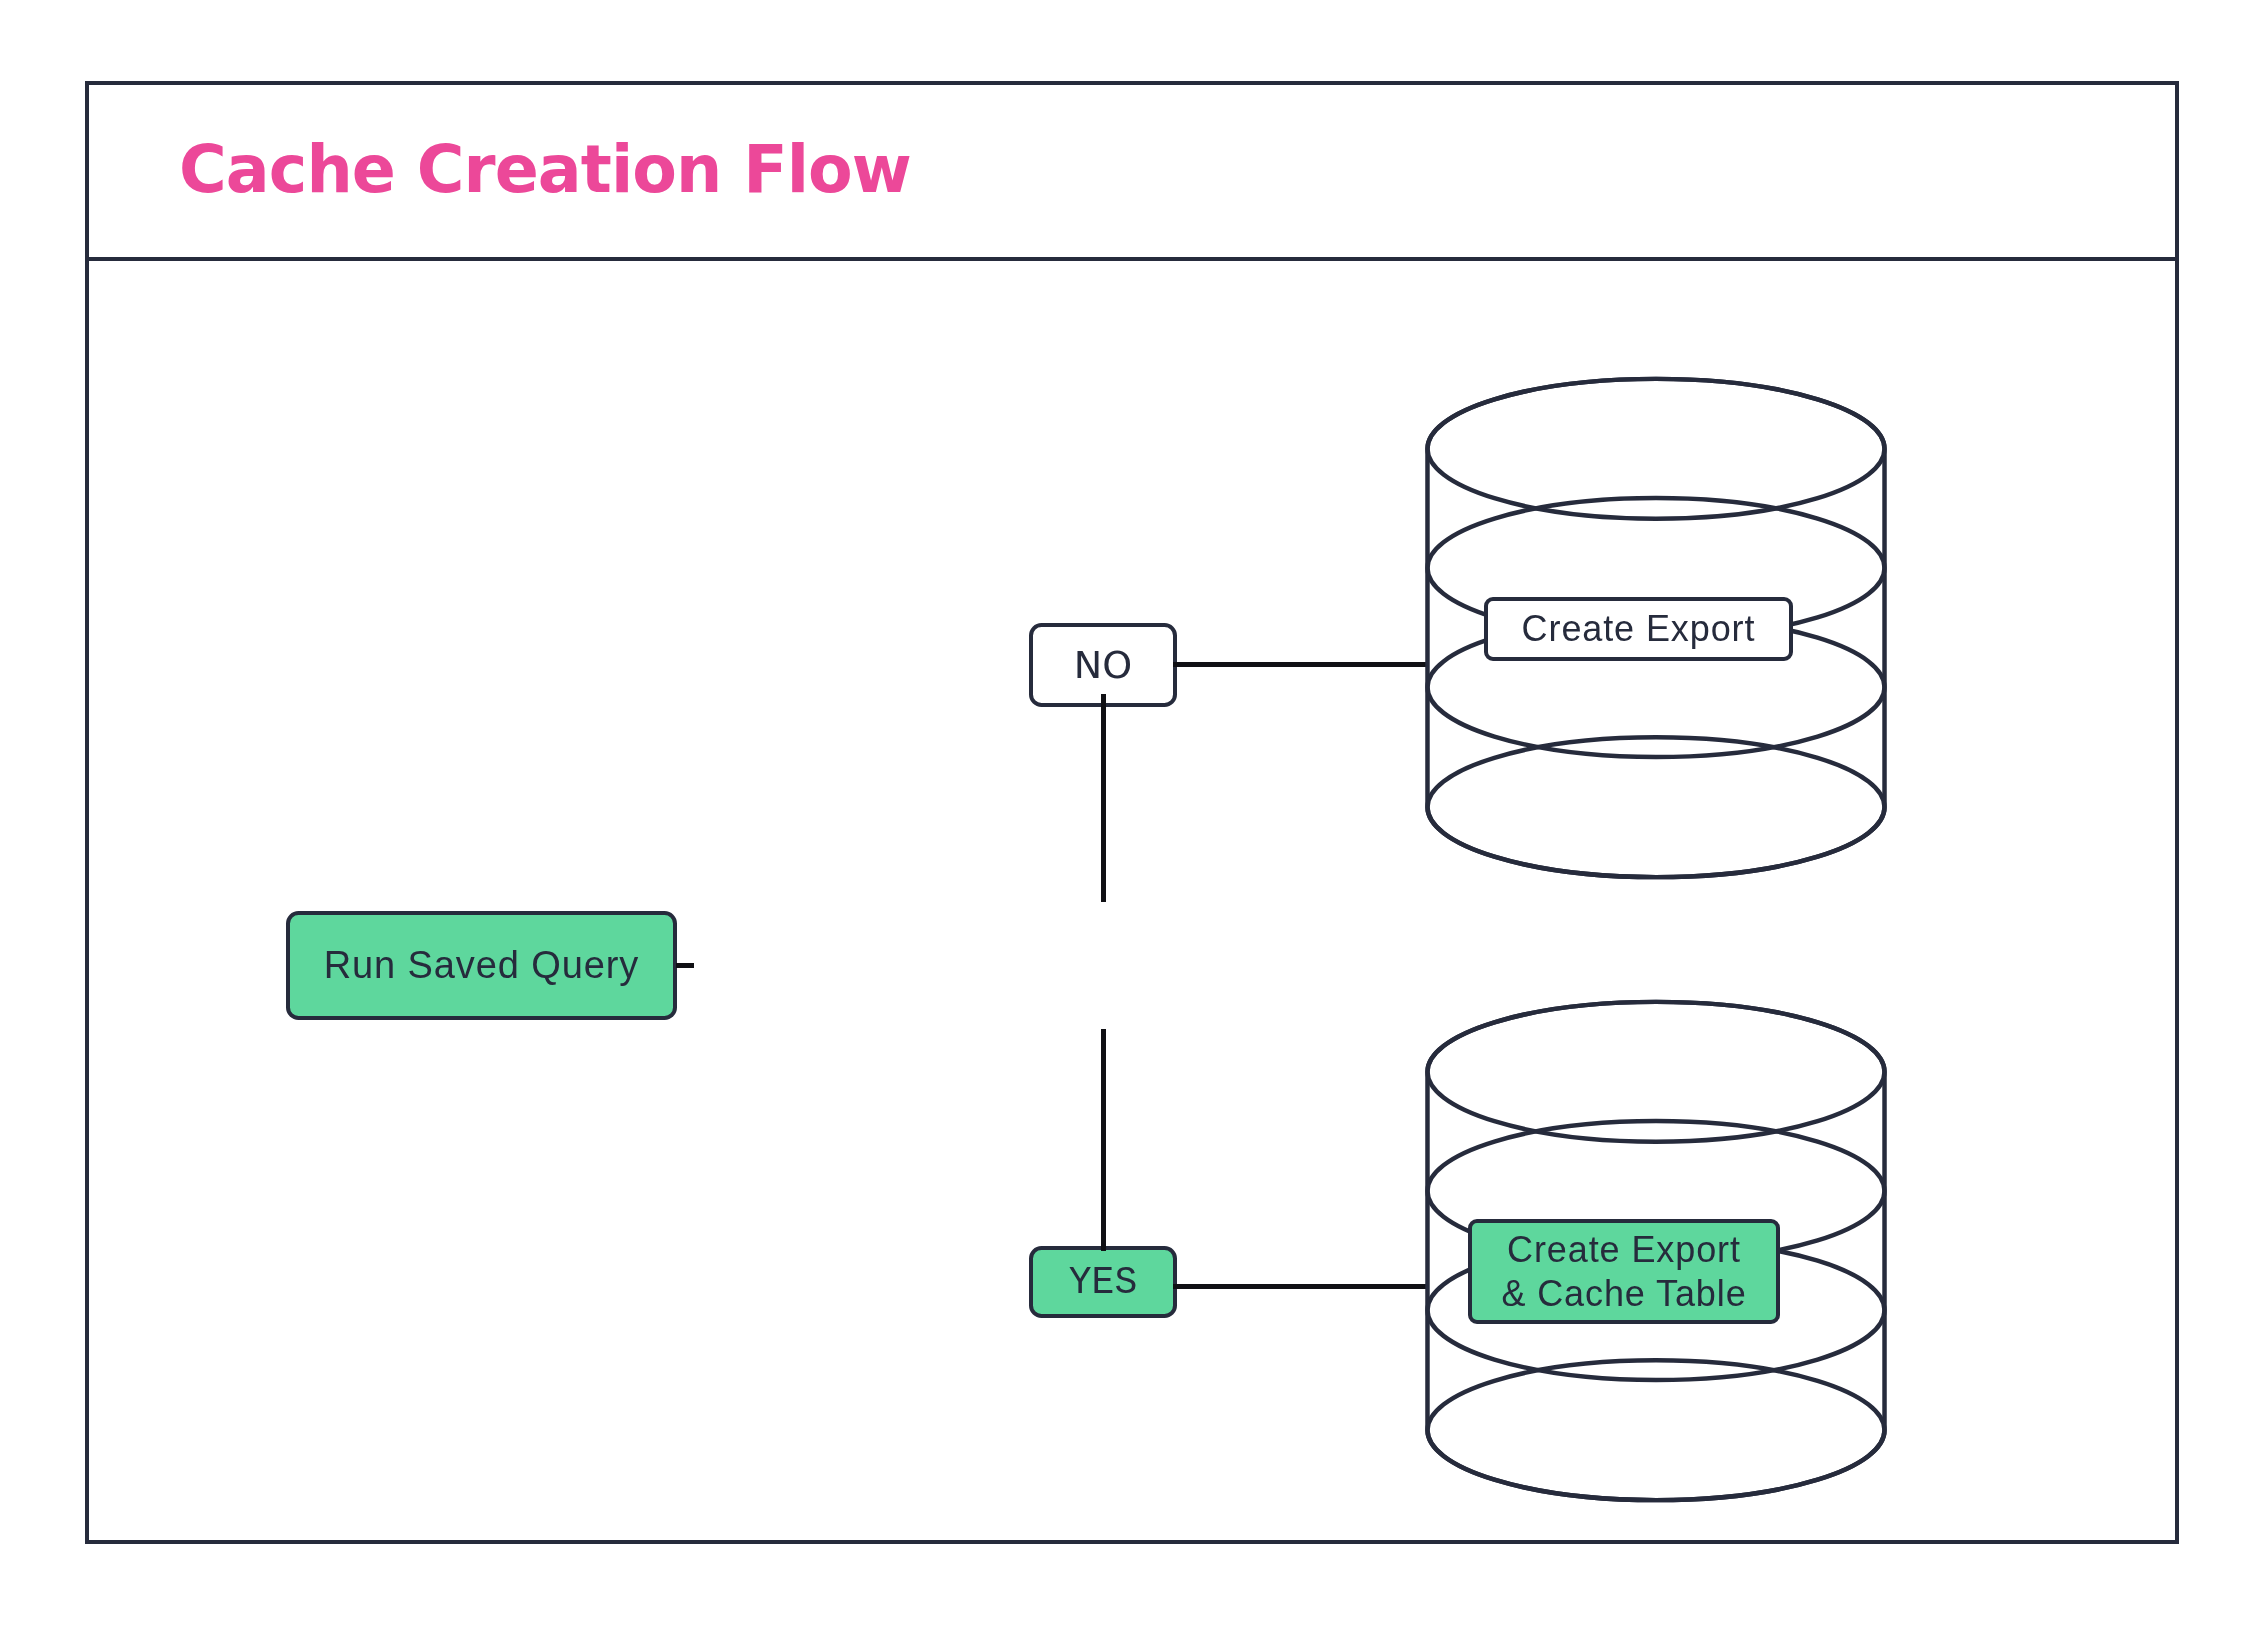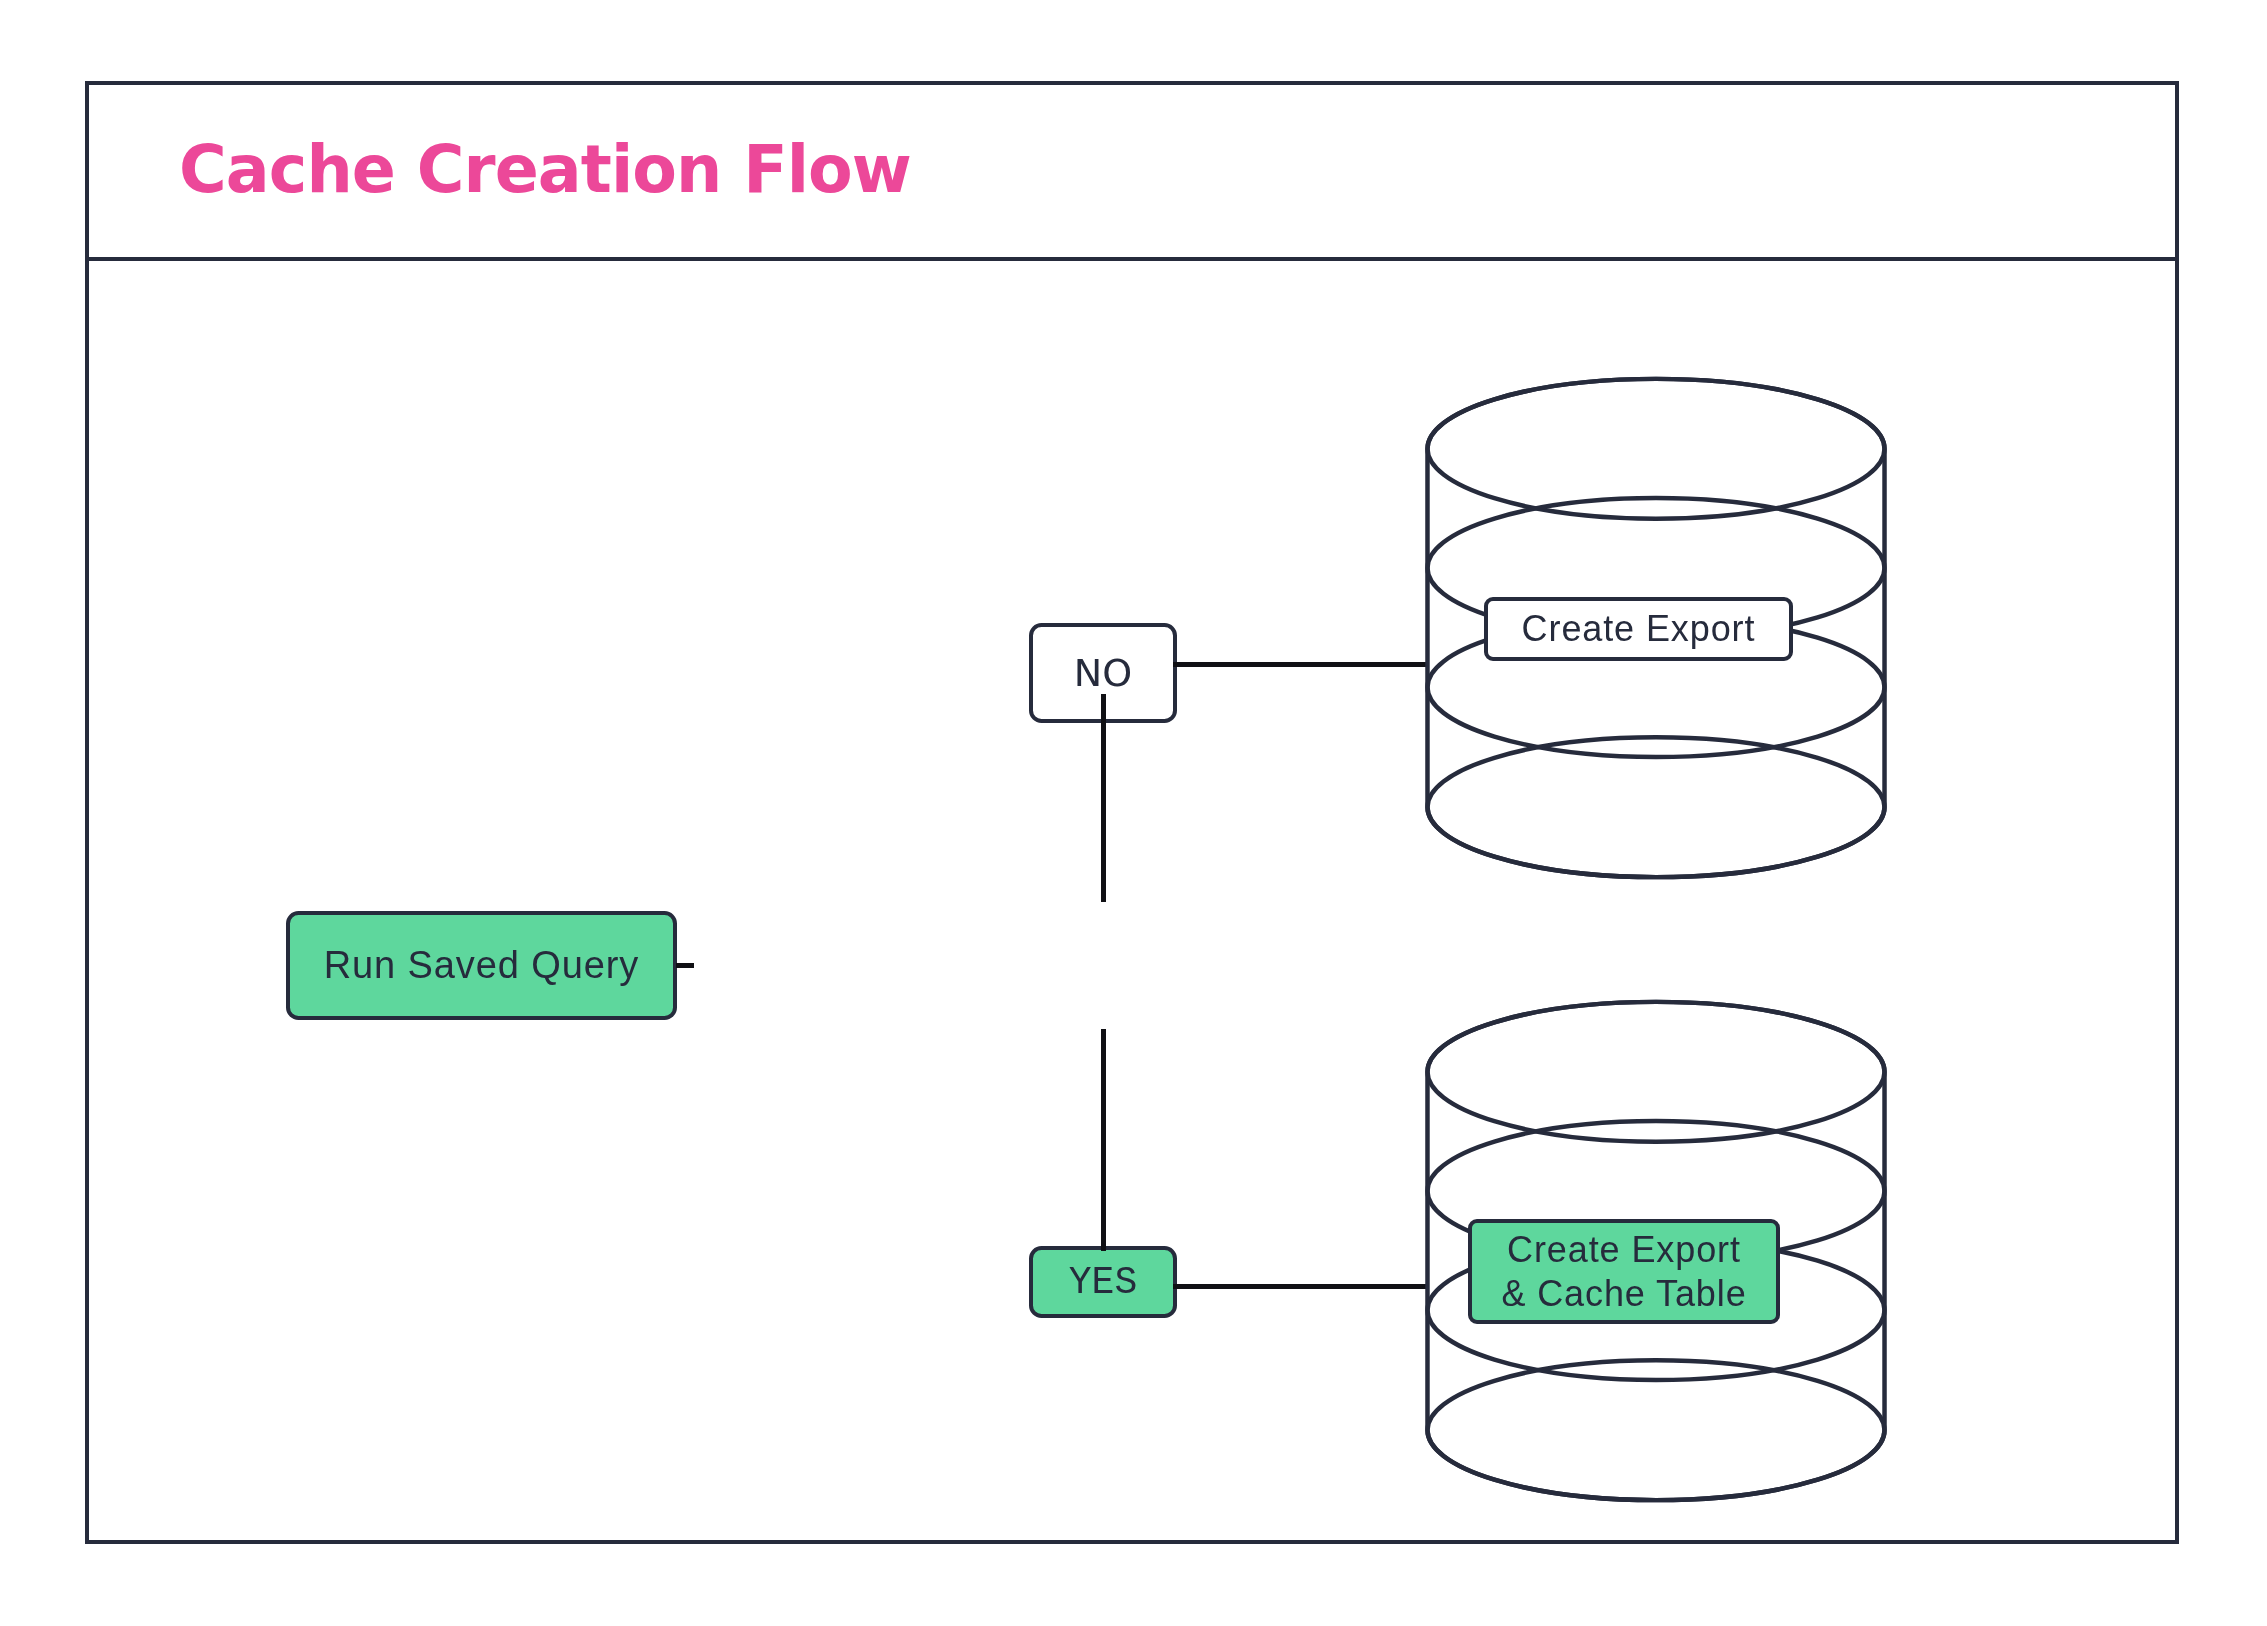--- a/index.html
+++ b/index.html
@@ -97,21 +97,21 @@
     height: 133px;
     border-radius: 14.3px;
     font-size: 39px;
     letter-spacing: 0.9px;
   }
 
   #node-no {
     left: 940px;
     top: 362px;
     width: 148px;
-    height: 100px;
+    height: 84px;
     font-family: "DejaVu Sans", sans-serif;
     font-size: 38px;
     font-weight: normal;
   }
 
   #node-yes {
     left: 940px;
     top: 985px;
     width: 148px;
     height: 72px;

